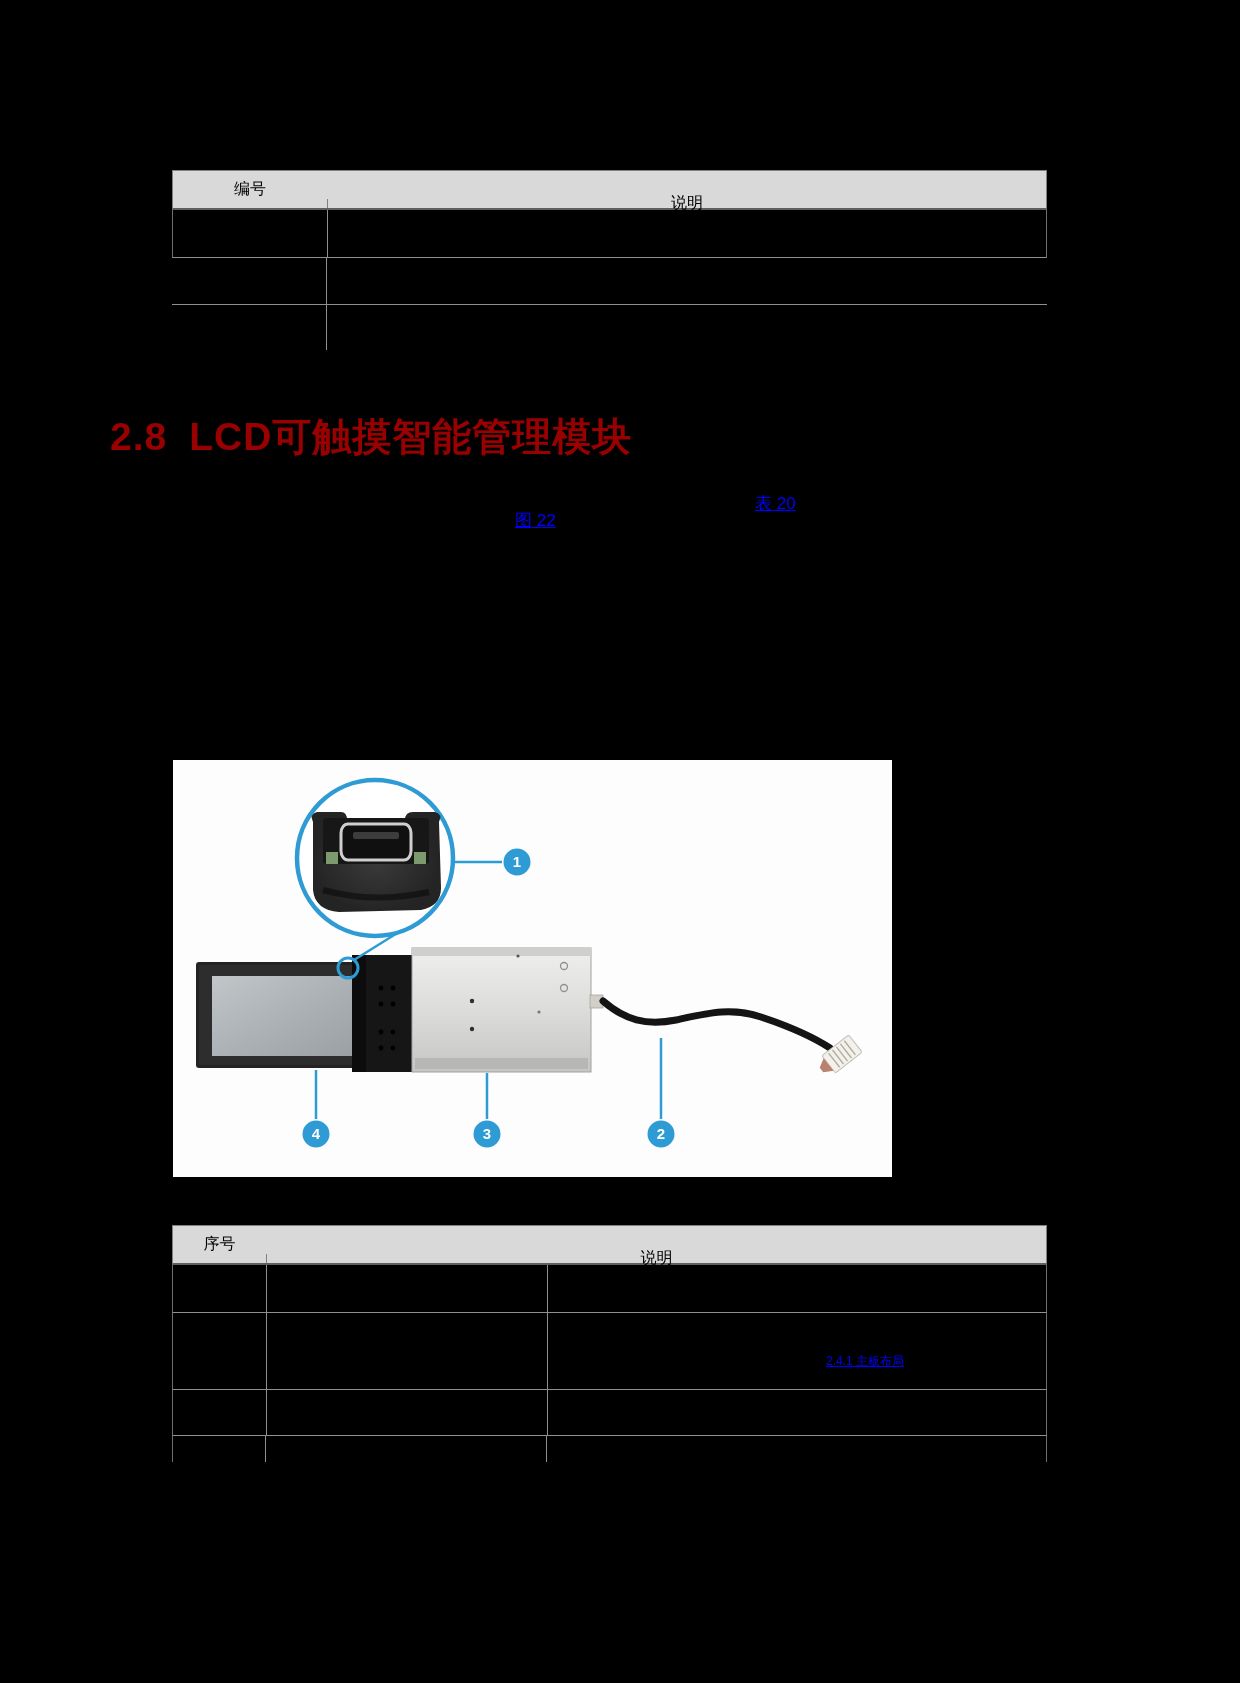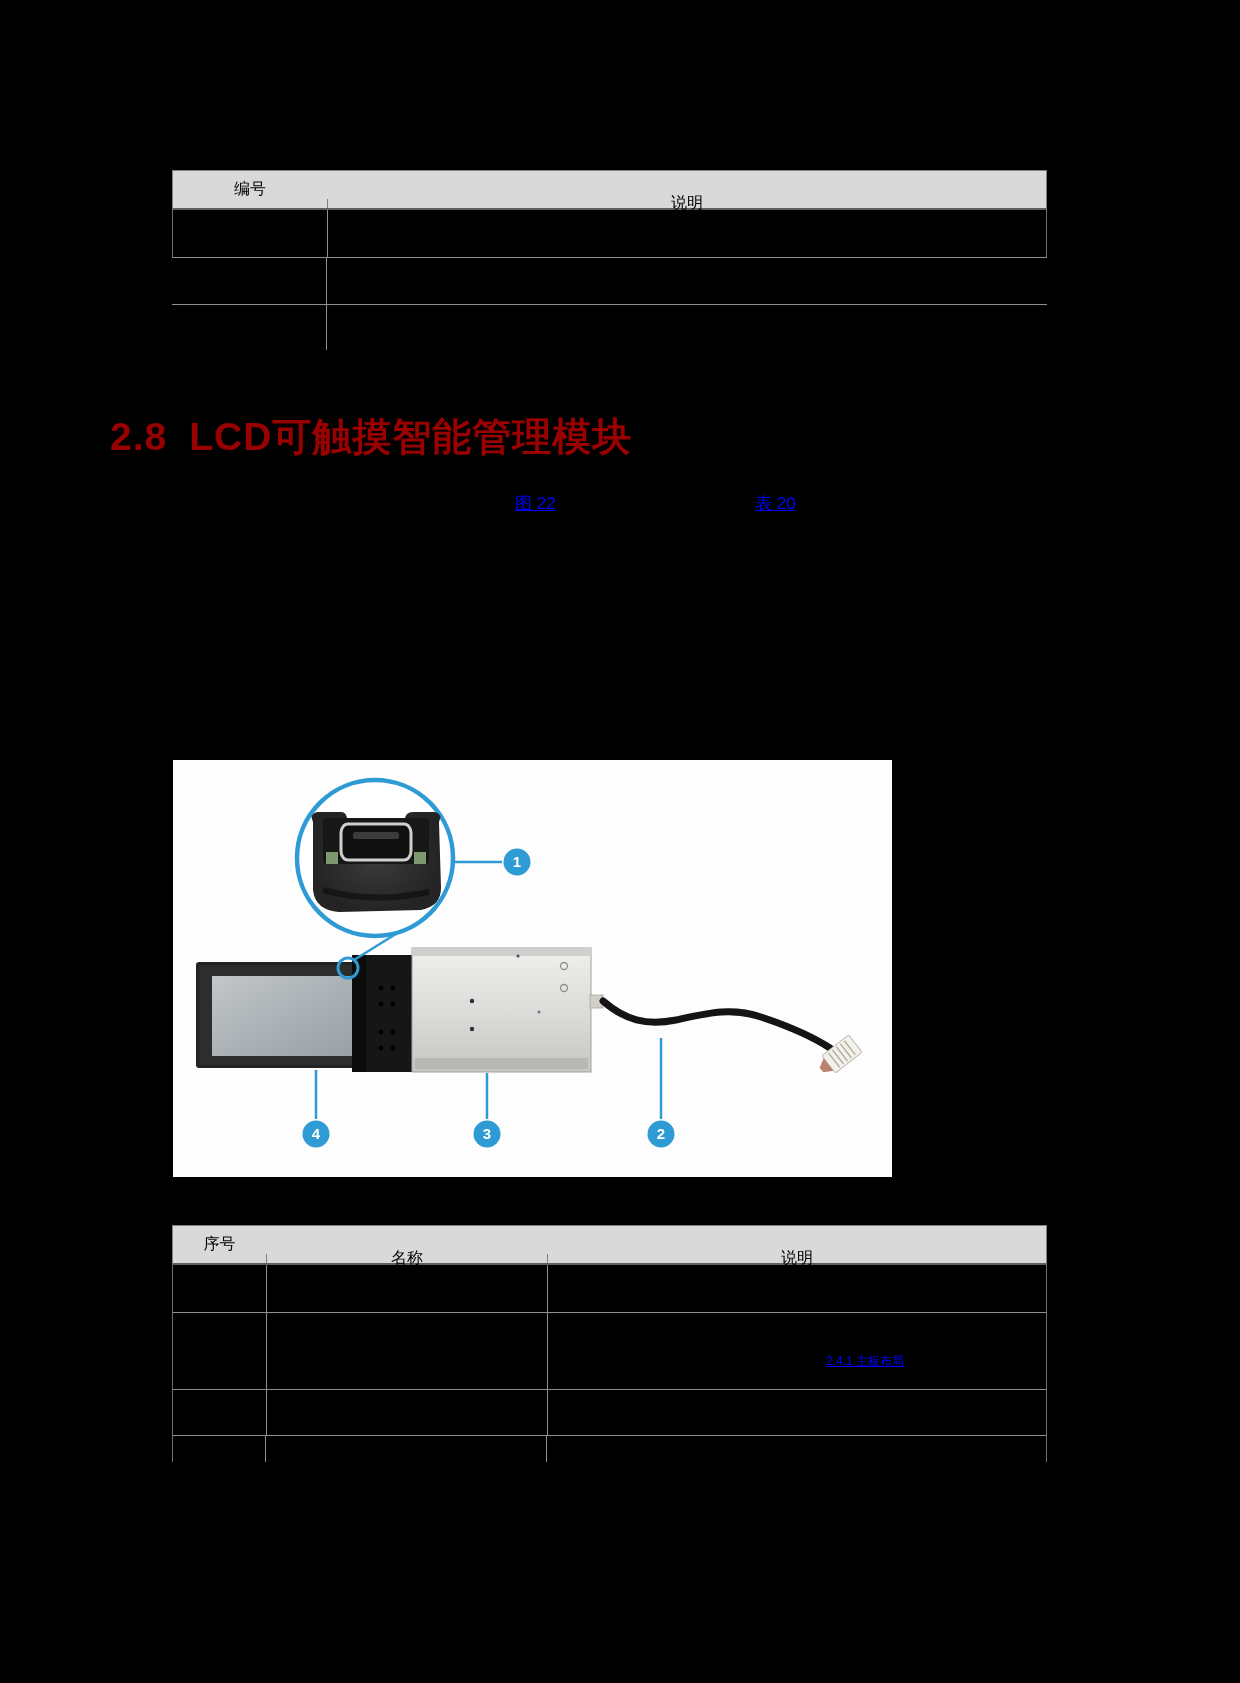--- a/index.html
+++ b/index.html
@@ -19,21 +19,21 @@
   .t-row .bcell{box-sizing:border-box;}
   .t-row .bcell + .bcell{border-left:1px solid #909090;}
   .t-partial{position:relative;}
   .t-partial .divider{position:absolute;top:0;width:1px;background:#909090;height:100%;}
   
   #section-heading{position:absolute;left:110px;top:410px;color:#990000;
     font-size:39px;font-weight:bold;letter-spacing:1px;white-space:nowrap;}
   #section-heading .num{margin-right:22px;}
   .doc-link{position:absolute;color:#0000FF;text-decoration:underline;
     font-size:17px;white-space:nowrap;cursor:pointer;}
-  #link-fig{left:515px;top:492px;}
+  #link-fig{left:515px;top:509px;}
   #link-tab{left:755px;top:492px;}
   #link-board{left:826px;top:1353px;font-size:12px;}
   
   #figure-box{position:absolute;left:173px;top:760px;width:719px;height:417px;background:#fdfdfd;}
   #figure-box svg{display:block;}
 </style>
 </head>
 <body>
 
 <div id="page">
@@ -166,21 +166,20 @@
       <g>
         <circle cx="488" cy="374" r="13.5" fill="#2F9BD4"></circle>
         <text x="488" y="374" dy="5" text-anchor="middle" font-size="15" font-weight="bold" fill="#fff" font-family="Liberation Sans, sans-serif">2</text>
       </g>
     </svg>
   </div>
 
   <div class="doc-table" style="top:1225px;">
     <div class="t-header">
       <div class="hcell" style="width:93px;">序号</div>
-      <div class="hcell" style="width:281px;">名称</div>
       <div class="hcell" style="flex:1;">说明</div>
     </div>
     <div class="t-row" style="height:48px;">
       <div class="bcell" style="width:93px;"></div>
       <div class="bcell" style="width:281px;"></div>
       <div class="bcell" style="flex:1;"></div>
     </div>
     <div class="t-row" style="height:77px;">
       <div class="bcell" style="width:93px;"></div>
       <div class="bcell" style="width:281px;"></div>

